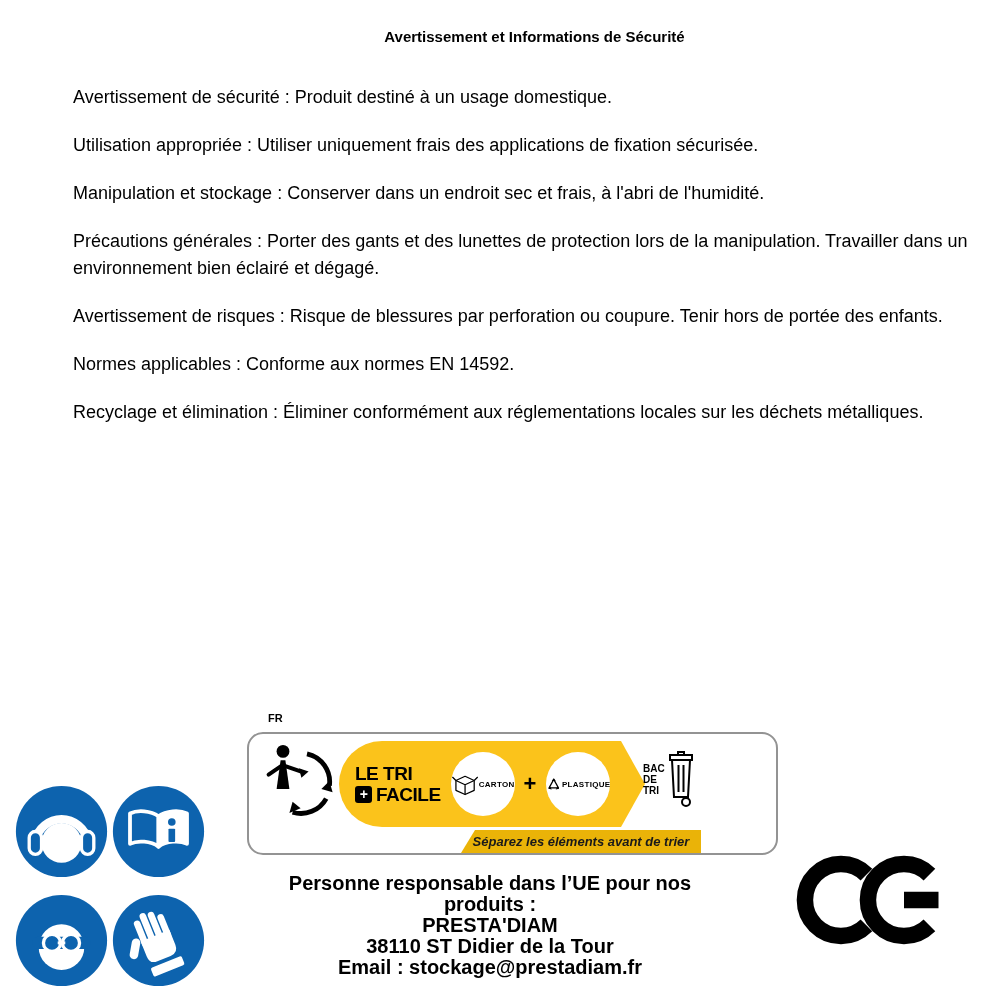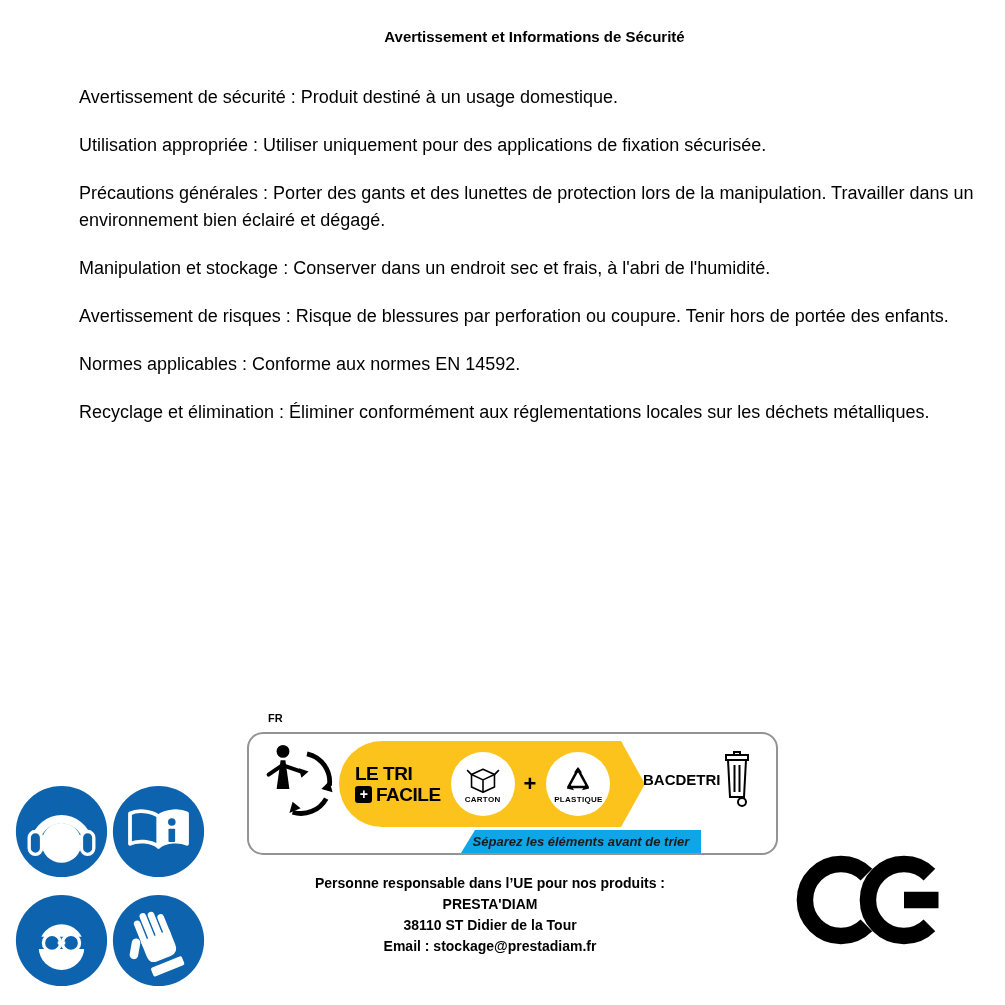--- a/index.html
+++ b/index.html
@@ -5,21 +5,21 @@
   html,body{margin:0;padding:0;}
   body{
     width:1005px;height:1005px;background:#ffffff;position:relative;
     font-family:"Liberation Sans", sans-serif;color:#000;overflow:hidden;
   }
   .title{
     position:absolute;top:28px;left:0;width:100%;text-align:center;
     font-size:15px;font-weight:bold;margin:0;padding-left:32px;
   }
   .bodytext{
-    position:absolute;top:84px;left:79px;width:897px;
+    position:absolute;top:84px;left:73px;width:897px;
     font-size:18px;line-height:27px;
   }
   .bodytext p{margin:0 0 21px 0;}
 
   
   .picto-grid{
     position:absolute;left:14px;top:784px;
     display:grid;grid-template-columns:95px 95px;column-gap:2px;row-gap:14px;
   }
   .picto{width:95px;height:95px;display:block;}
@@ -44,58 +44,58 @@
   }
   .tri-text{margin-left:16px;font-weight:bold;font-size:19px;line-height:21px;letter-spacing:-0.5px;white-space:nowrap;}
   .tri-row2{display:flex;align-items:center;}
   .plusbox{
     display:inline-flex;width:17px;height:17px;background:#000;color:#fff;
     align-items:center;justify-content:center;font-size:14px;border-radius:3px;
     margin-right:4px;flex:0 0 auto;
   }
   .mat-circle{
     width:64px;height:64px;background:#fff;border-radius:50%;
-    display:flex;flex-direction:column;align-items:center;justify-content:center;
+    display:flex;align-items:center;justify-content:center;
     margin-left:10px;flex:0 0 auto;
   }
   .mat-label{font-size:8px;font-weight:bold;letter-spacing:0.3px;margin-top:1px;}
   .plus-sign{font-size:22px;font-weight:bold;margin-left:9px;flex:0 0 auto;}
   .bin-area{
     position:absolute;left:394px;top:14px;display:flex;align-items:center;gap:2px;
   }
-  .bin-label{display:flex;flex-direction:row;font-size:15px;font-weight:bold;line-height:11px;text-align:left;}
+  .bin-label{display:flex;flex-direction:column;font-size:10px;font-weight:bold;line-height:11px;text-align:left;}
   .bin-svg{width:28px;height:62px;}
   .tagline{
-    position:absolute;left:212px;top:96px;width:240px;height:23px;background:#0ea5e9;
+    position:absolute;left:212px;top:96px;width:240px;height:23px;background:#eab308;
     display:flex;align-items:center;justify-content:center;
     font-style:italic;font-weight:bold;font-size:13px;color:#1a1a1a;
     clip-path:polygon(14px 0, 100% 0, 100% 100%, 0 100%);
   }
 
   
   .address{
     position:absolute;left:252px;top:873px;width:476px;text-align:center;
-    font-size:14px;font-weight:bold;line-height:21px;
+    font-size:20px;font-weight:bold;line-height:21px;
   }
 
   
   .ce{position:absolute;left:796px;top:851px;width:150px;height:98px;}
 </style>
 </head>
 <body>
 
 <div class="page">
 
   <h1 class="title">Avertissement et Informations de Sécurité</h1>
 
   <div class="bodytext">
     <p>Avertissement de sécurité : Produit destiné à un usage domestique.</p>
-    <p>Utilisation appropriée : Utiliser uniquement pour des applications de fixation sécurisée.</p>
+    <p>Utilisation appropriée : Utiliser uniquement frais des applications de fixation sécurisée.</p>
+    <p>Manipulation et stockage : Conserver dans un endroit sec et frais, à l'abri de l'humidité.</p>
     <p>Précautions générales : Porter des gants et des lunettes de protection lors de la manipulation. Travailler dans un environnement bien éclairé et dégagé.</p>
-    <p>Manipulation et stockage : Conserver dans un endroit sec et frais, à l'abri de l'humidité.</p>
     <p>Avertissement de risques : Risque de blessures par perforation ou coupure. Tenir hors de portée des enfants.</p>
     <p>Normes applicables : Conforme aux normes EN 14592.</p>
     <p>Recyclage et élimination : Éliminer conformément aux réglementations locales sur les déchets métalliques.</p>
   </div>
 
   <div class="picto-grid">
     <svg class="picto" viewBox="0 0 100 100">
       <circle cx="50" cy="50" r="48" fill="#0D63AE"></circle>
       <circle cx="50" cy="62" r="21" fill="#fff"></circle>
       <path d="M22 60 A29 31 0 0 1 78 60" stroke="#fff" stroke-width="9" fill="none"></path>

